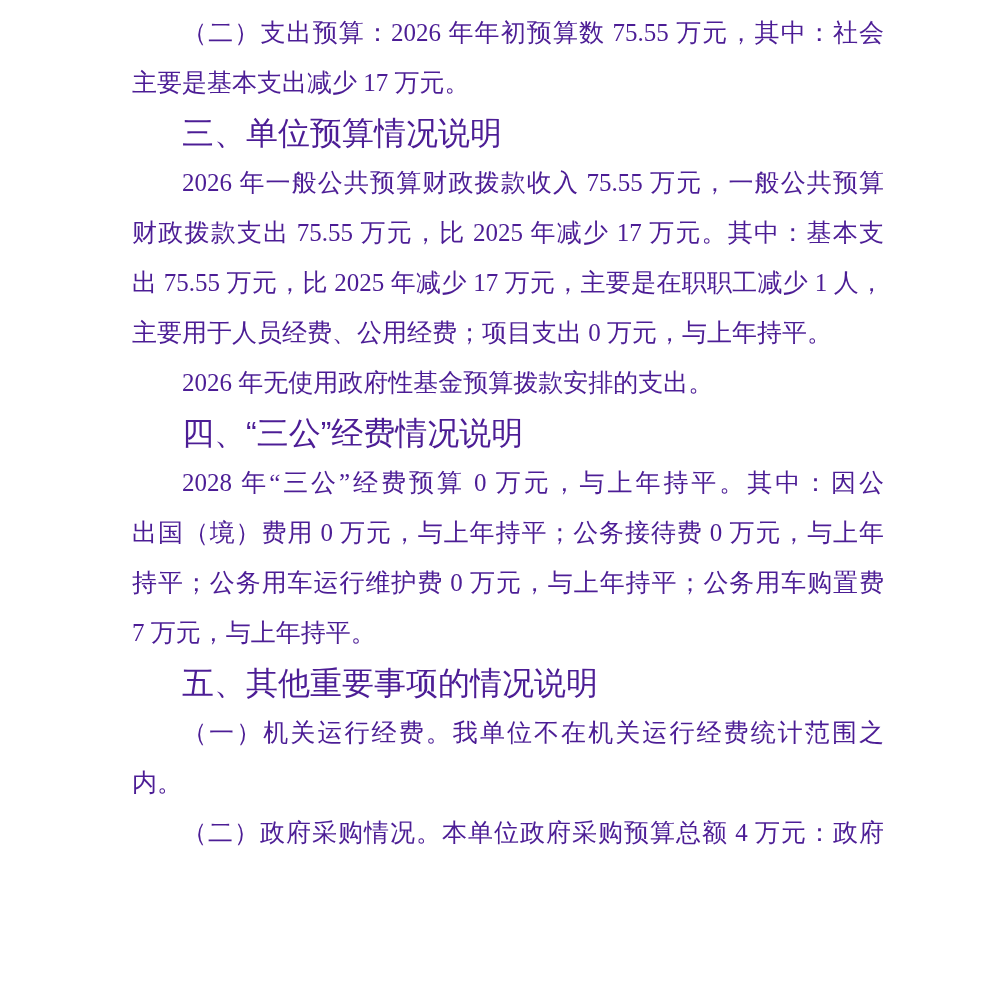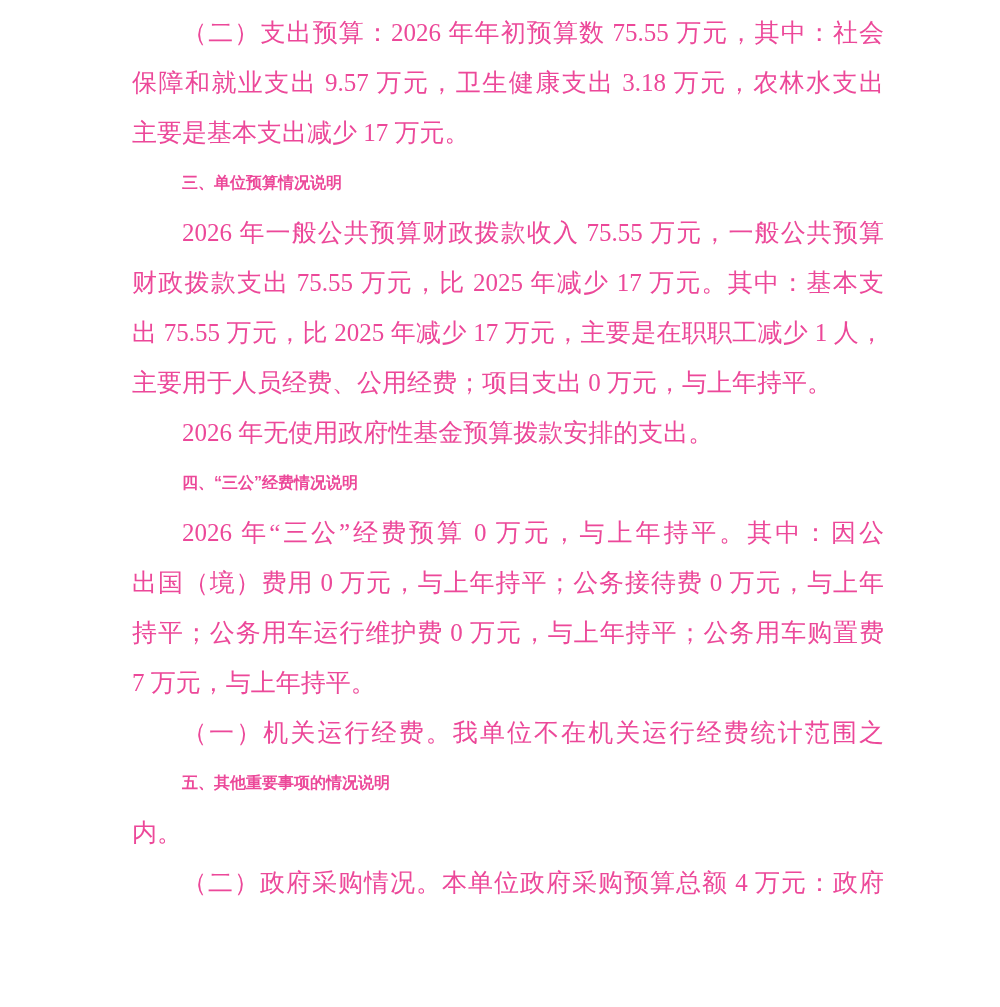--- a/index.html
+++ b/index.html
@@ -19,66 +19,65 @@
   .content {
     position: absolute;
     left: 132px;
     top: 8px;
     width: 752px;
   }
   .line {
     height: 50px;
     line-height: 50px;
     font-size: 25px;
-    color: #ec4899;
+    color: #4c1d95;
     text-align: left;
     white-space: nowrap;
   }
   .line.justify {
     white-space: normal;
     text-align: justify;
     text-align-last: justify;
   }
   .line.indent {
     padding-left: 50px;
   }
   .line.heading {
     font-family: "Liberation Sans", "DejaVu Sans", sans-serif;
-    font-weight: bold;
-    font-size: 16px;
+    font-weight: normal;
+    font-size: 32px;
     white-space: nowrap;
   }
 </style>
 </head>
 <body>
 
 <div class="page">
   <div class="content">
 
     <div class="line justify indent">（二）支出预算：2026 年年初预算数 75.55 万元，其中：社会</div>
-    <div class="line justify">保障和就业支出 9.57 万元，卫生健康支出 3.18 万元，农林水支出</div>
     <div class="line">主要是基本支出减少 17 万元。</div>
 
     <div class="line heading indent">三、单位预算情况说明</div>
 
     <div class="line justify indent">2026 年一般公共预算财政拨款收入 75.55 万元，一般公共预算</div>
     <div class="line justify">财政拨款支出 75.55 万元，比 2025 年减少 17 万元。其中：基本支</div>
     <div class="line justify">出 75.55 万元，比 2025 年减少 17 万元，主要是在职职工减少 1 人，</div>
     <div class="line">主要用于人员经费、公用经费；项目支出 0 万元，与上年持平。</div>
 
     <div class="line indent">2026 年无使用政府性基金预算拨款安排的支出。</div>
 
     <div class="line heading indent">四、“三公”经费情况说明</div>
 
-    <div class="line justify indent">2026 年“三公”经费预算 0 万元，与上年持平。其中：因公</div>
+    <div class="line justify indent">2028 年“三公”经费预算 0 万元，与上年持平。其中：因公</div>
     <div class="line justify">出国（境）费用 0 万元，与上年持平；公务接待费 0 万元，与上年</div>
     <div class="line justify">持平；公务用车运行维护费 0 万元，与上年持平；公务用车购置费</div>
     <div class="line">7 万元，与上年持平。</div>
 
+    <div class="line heading indent">五、其他重要事项的情况说明</div>
+
     <div class="line justify indent">（一）机关运行经费。我单位不在机关运行经费统计范围之</div>
-
-    <div class="line heading indent">五、其他重要事项的情况说明</div>
     <div class="line">内。</div>
 
     <div class="line justify indent">（二）政府采购情况。本单位政府采购预算总额 4 万元：政府</div>
 
   </div>
 </div>
 
 </body></html>

